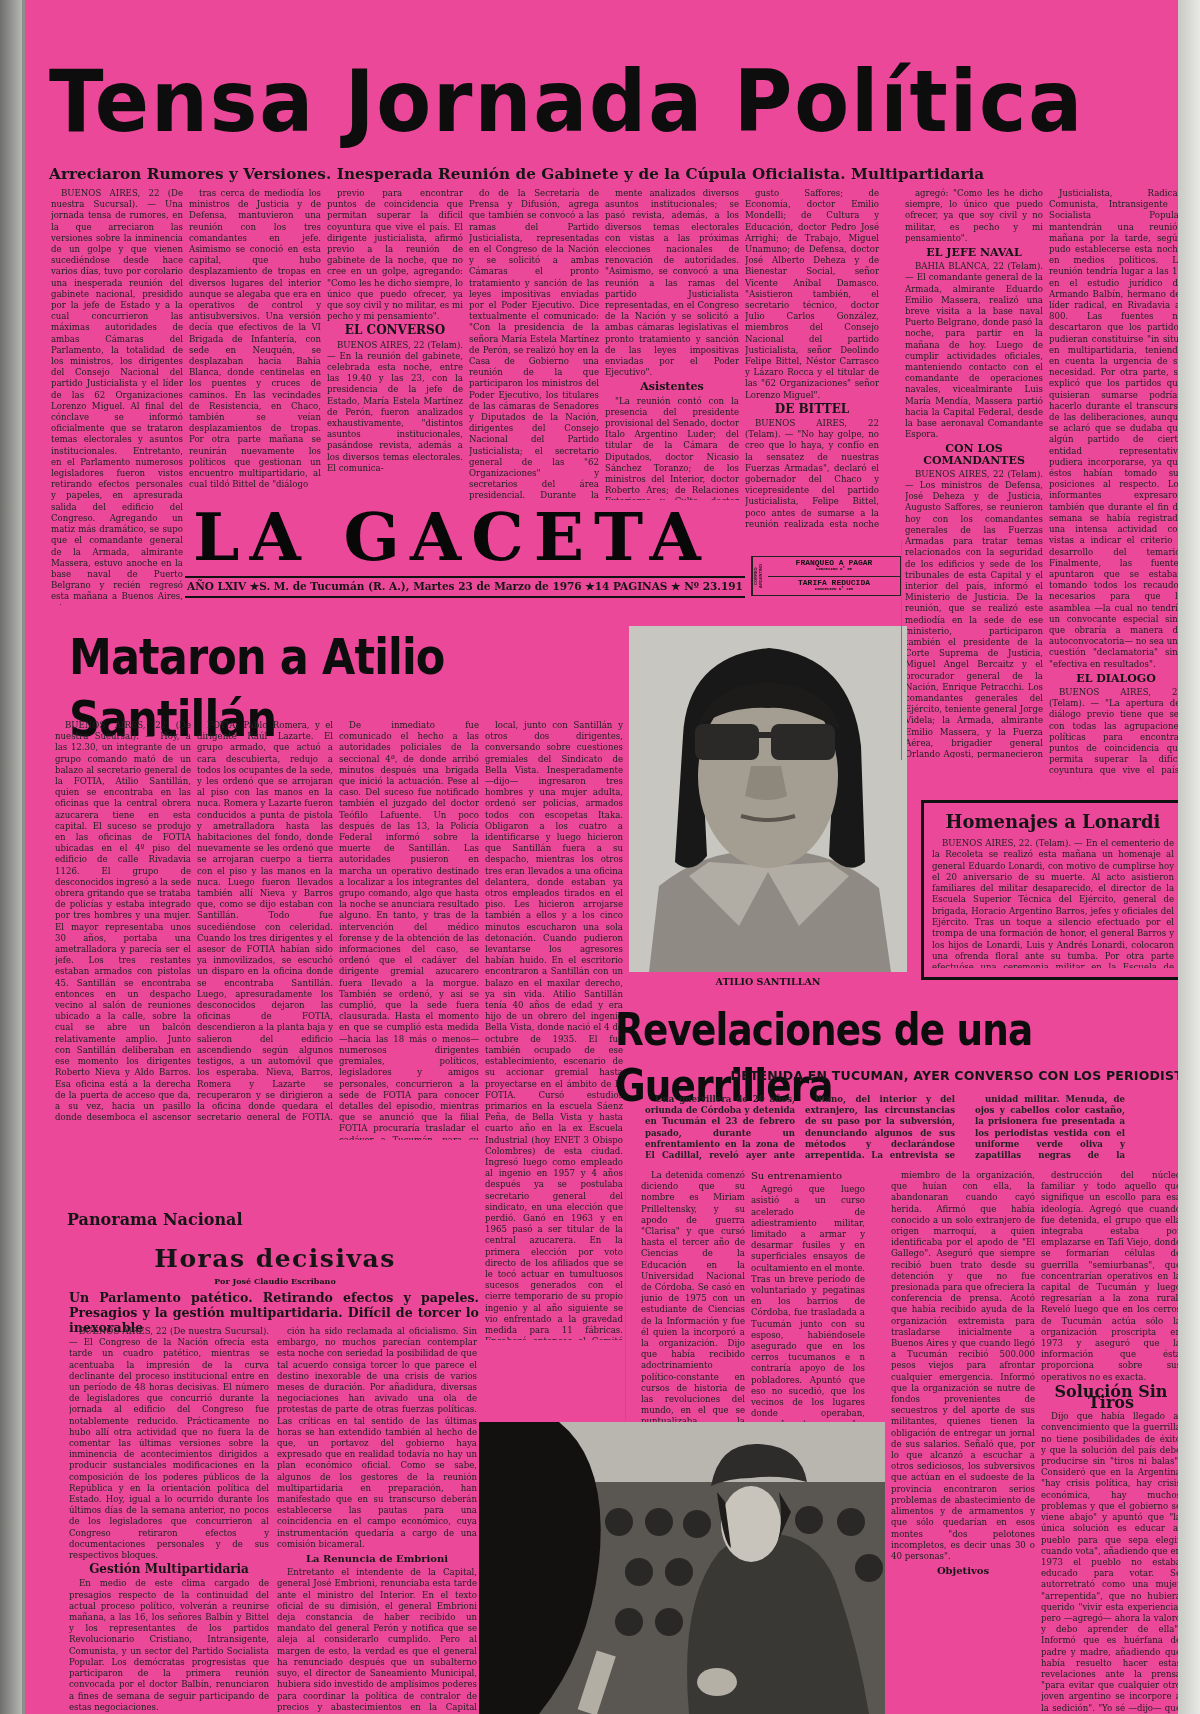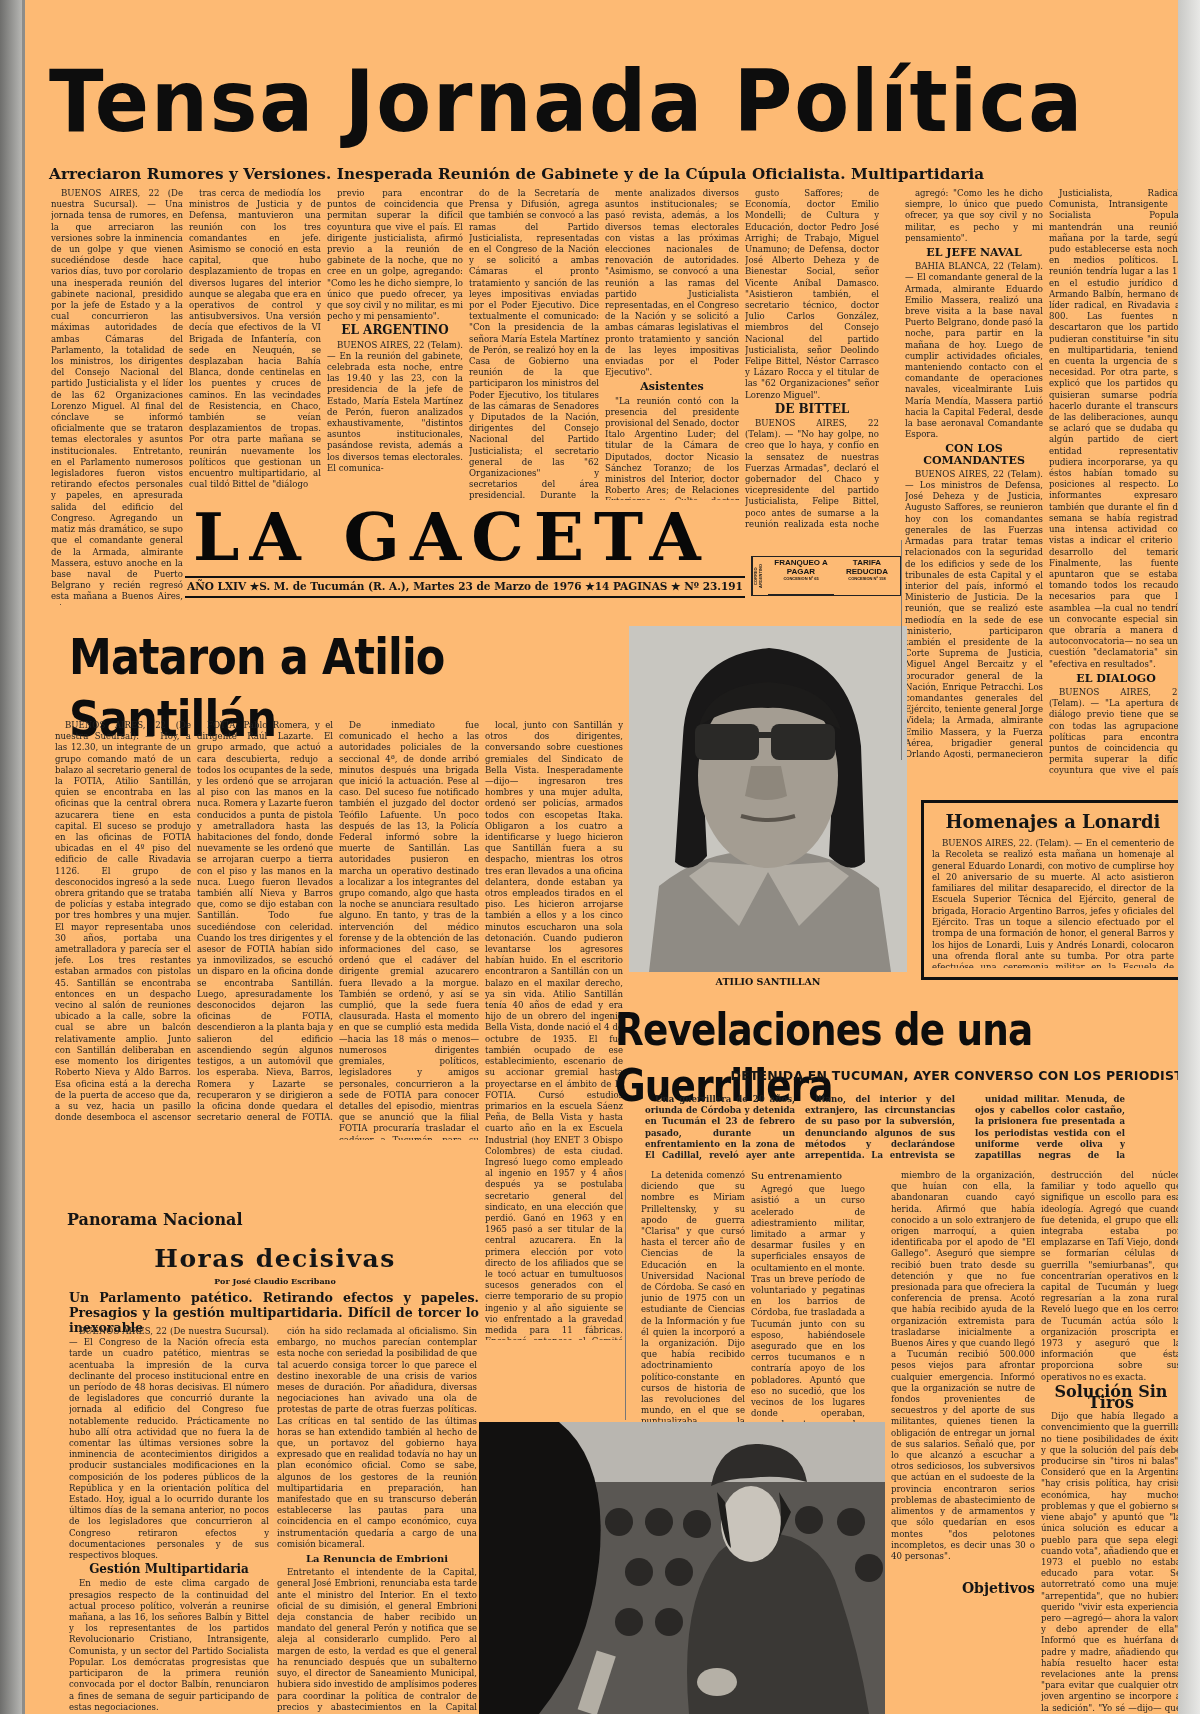--- a/index.html
+++ b/index.html
@@ -1,18 +1,18 @@
 <!DOCTYPE html>
 <html><head>
 <meta charset="utf-8">
 <style>
 *{box-sizing:border-box;margin:0;padding:0}
 html,body{width:1200px;height:1714px;background:#d9d9d6;overflow:hidden}
 body{font-family:"DejaVu Serif",serif;color:#151515;position:relative}
-.page{position:absolute;left:22px;top:0;width:1160px;height:1714px;background:#fdba74;border-left:3px solid #8d8d8a}
+.page{position:absolute;left:22px;top:0;width:1160px;height:1714px;background:#ec4899;border-left:3px solid #8d8d8a}
 .edge-l{position:absolute;left:0;top:0;width:24px;height:1714px;background:linear-gradient(90deg,#6e6e6c,#bdbdba)}
 .edge-r{position:absolute;right:0;top:0;width:22px;height:1714px;background:linear-gradient(90deg,#c8c8c5,#e8e8e6)}
 .abs{position:absolute}
 .headline{font-family:"DejaVu Sans",sans-serif;font-weight:bold;letter-spacing:1px;color:#0d0d0d}
 .col{position:absolute;font-size:8.6px;line-height:11.2px;text-align:justify;color:#222;overflow:hidden;font-family:"DejaVu Serif",serif}
 .col p{text-indent:10px;margin-bottom:2px}
 .sub{font-family:"DejaVu Serif",serif;font-weight:bold;text-align:center;color:#151515}
 .rule{position:absolute;background:#111}
 .masthead{font-family:"DejaVu Serif",serif;font-weight:bold;font-size:66px;letter-spacing:10px;color:#080808}
 .photo{position:absolute;overflow:hidden}
@@ -29,21 +29,21 @@
   <div class="abs sub" style="left:24px;top:164px;width:1130px;font-size:15.5px;text-align:left;letter-spacing:0.1px;transform:scaleX(0.98);transform-origin:left top;">Arreciaron Rumores y Versiones. Inesperada Reunión de Gabinete y de la Cúpula Oficialista. Multipartidaria</div>
 
   <div class="col" style="left:26px;top:188px;width:132px;height:418px;">
       <p>BUENOS AIRES, 22 (De nuestra Sucursal). — Una jornada tensa de rumores, en la que arreciaron las versiones sobre la inminencia de un golpe y que vienen sucediéndose desde hace varios días, tuvo por corolario una inesperada reunión del gabinete nacional, presidido por la jefe de Estado y a la cual concurrieron las máximas autoridades de ambas Cámaras del Parlamento, la totalidad de los ministros, los dirigentes del Consejo Nacional del partido Justicialista y el líder de las 62 Organizaciones Lorenzo Miguel. Al final del cónclave se informó oficialmente que se trataron temas electorales y asuntos institucionales. Entretanto, en el Parlamento numerosos legisladores fueron vistos retirando efectos personales y papeles, en apresurada salida del edificio del Congreso. Agregando un matiz más dramático, se supo que el comandante general de la Armada, almirante Massera, estuvo anoche en la base naval de Puerto Belgrano y recién regresó esta mañana a Buenos Aires, mien-</p>
     </div>
   <div class="col" style="left:164px;top:188px;width:132px;height:312px;">
       <p>tras cerca de mediodía los ministros de Justicia y de Defensa, mantuvieron una reunión con los tres comandantes en jefe. Asimismo se conoció en esta capital, que hubo desplazamiento de tropas en diversos lugares del interior aunque se alegaba que era en operativos de control y antisubversivos. Una versión decía que efectivos de la VI Brigada de Infantería, con sede en Neuquén, se desplazaban hacia Bahía Blanca, donde centinelas en los puentes y cruces de caminos. En las vecindades de Resistencia, en Chaco, también se veían desplazamientos de tropas. Por otra parte mañana se reunirán nuevamente los políticos que gestionan un encuentro multipartidario, al cual tildó Bittel de "diálogo</p>
     </div>
   <div class="col" style="left:302px;top:188px;width:136px;height:312px;">
     <p>previo para encontrar puntos de coincidencia que permitan superar la difícil coyuntura que vive el país. El dirigente justicialista, afirmó previo a la reunión de gabinete de la noche, que no cree en un golpe, agregando: "Como les he dicho siempre, lo único que puedo ofrecer, ya que soy civil y no militar, es mi pecho y mi pensamiento".</p>
-    <div class="sub" style="font-size:12px;margin:3px 0;">EL ARGENTINO</div>
+    <div class="sub" style="font-size:12px;margin:3px 0;">EL CONVERSO</div>
     <p>BUENOS AIRES, 22 (Telam). — En la reunión del gabinete, celebrada esta noche, entre las 19.40 y las 23, con la presidencia de la jefe de Estado, María Estela Martínez de Perón, fueron analizados exhaustivamente, "distintos asuntos institucionales, pasándose revista, además a los diversos temas electorales. El comunica-</p>
   </div>
   <div class="col" style="left:444px;top:188px;width:130px;height:312px;">
       <p>do de la Secretaría de Prensa y Difusión, agrega que también se convocó a las ramas del Partido Justicialista, representadas en el Congreso de la Nación y se solicitó a ambas Cámaras el pronto tratamiento y sanción de las leyes impositivas enviadas por el Poder Ejecutivo. Dice textualmente el comunicado: "Con la presidencia de la señora María Estela Martínez de Perón, se realizó hoy en la Casa de Gobierno una reunión de la que participaron los ministros del Poder Ejecutivo, los titulares de las cámaras de Senadores y Diputados de la Nación, dirigentes del Consejo Nacional del Partido Justicialista; el secretario general de las "62 Organizaciones" y secretarios del área presidencial. Durante la reunión que se inició a las 19.40 y finalizó a las 23, fueron exhaustiva-</p>
     </div>
   <div class="col" style="left:580px;top:188px;width:134px;height:312px;">
     <p>mente analizados diversos asuntos institucionales; se pasó revista, además, a los diversos temas electorales con vistas a las próximas elecciones nacionales de renovación de autoridades. "Asimismo, se convocó a una reunión a las ramas del partido Justicialista representadas, en el Congreso de la Nación y se solicitó a ambas cámaras legislativas el pronto tratamiento y sanción de las leyes impositivas enviadas por el Poder Ejecutivo".</p>
     <div class="sub" style="font-size:11px;margin:3px 0;">Asistentes</div>
     <p>"La reunión contó con la presencia del presidente provisional del Senado, doctor Italo Argentino Luder; del titular de la Cámara de Diputados, doctor Nicasio Sánchez Toranzo; de los ministros del Interior, doctor Roberto Ares; de Relaciones Exteriores y Culto, doctor Raúl Quijano; de Justicia, doctor Pedro Au-</p>
   </div>
@@ -67,21 +67,21 @@
 
   </div>
 
   <div class="abs masthead" style="left:168px;top:502px;width:560px;line-height:70px;">LA GACETA</div>
   <div class="rule" style="left:160px;top:576px;width:560px;height:2px;"></div>
   <div class="abs" style="left:162px;top:580px;width:560px;font-size:10.5px;font-weight:bold;white-space:nowrap;">AÑO LXIV ★S. M. de Tucumán (R. A.), Martes 23 de Marzo de 1976 ★14 PAGINAS ★ Nº 23.191</div>
   <div class="rule" style="left:160px;top:596px;width:560px;height:2px;"></div>
 
   <div class="stamp" style="left:726px;top:556px;width:150px;height:40px;display:flex;">
     <div style="width:16px;border-right:1.5px solid #222;font-size:4px;writing-mode:vertical-rl;transform:rotate(180deg);line-height:5px;">CORREO ARGENTINO</div>
-    <div style="flex:1;display:flex;flex-direction:row;">
+    <div style="flex:1;display:flex;flex-direction:column;font-family:Liberation Mono, monospace;">
       <div style="flex:1;border-bottom:1.5px solid #222;padding-top:1px;">
         <div>FRANQUEO A PAGAR</div>
         <div style="font-size:4px;">CONCESION Nº 65</div>
       </div>
       <div style="flex:1;padding-top:1px;">
         <div>TARIFA REDUCIDA</div>
         <div style="font-size:4px;">CONCESION Nº 158</div>
       </div>
     </div>
   </div>
@@ -142,21 +142,21 @@
 
   <div class="col" style="left:616px;top:1170px;width:104px;height:252px;">
       <p>La detenida comenzó diciendo que su nombre es Miriam Prilleltensky, y su apodo de guerra "Clarisa" y que cursó hasta el tercer año de Ciencias de la Educación en la Universidad Nacional de Córdoba. Se casó en junio de 1975 con un estudiante de Ciencias de la Información y fue él quien la incorporó a la organización. Dijo que había recibido adoctrinamiento político-constante en cursos de historia de las revoluciones del mundo, en el que se puntualizaba la necesidad de un cambio total de estructuras políticas y sociales en la Argentina.</p>
     </div>
   <div class="col" style="left:726px;top:1170px;width:114px;height:252px;">
     <div class="sub" style="font-size:10px;font-weight:normal;margin:0 0 3px;text-align:left;">Su entrenamiento</div>
     <p>Agregó que luego asistió a un curso acelerado de adiestramiento militar, limitado a armar y desarmar fusiles y en superficiales ensayos de ocultamiento en el monte. Tras un breve período de voluntariado y pegatinas en los barrios de Córdoba, fue trasladada a Tucumán junto con su esposo, habiéndosele asegurado que en los cerros tucumanos e n contraría apoyo de los pobladores. Apuntó que eso no sucedió, que los vecinos de los lugares donde operaban, generalmente los delataban y que la sorprendió que su esposo y otro</p>
   </div>
   <div class="col" style="left:866px;top:1170px;width:144px;height:544px;">
     <p>miembro de la organización, que huían con ella, la abandonaran cuando cayó herida. Afirmó que había conocido a un solo extranjero de origen marroquí, a quien identificaba por el apodo de "El Gallego". Aseguró que siempre recibió buen trato desde su detención y que no fue presionada para que ofreciera la conferencia de prensa. Acotó que había recibido ayuda de la organización extremista para trasladarse inicialmente a Buenos Aires y que cuando llegó a Tucumán recibió 500.000 pesos viejos para afrontar cualquier emergencia. Informó que la organización se nutre de fondos provenientes de secuestros y del aporte de sus militantes, quienes tienen la obligación de entregar un jornal de sus salarios. Señaló que, por lo que alcanzó a escuchar a otros sediciosos, los subversivos que actúan en el sudoeste de la provincia encontraron serios problemas de abastecimiento de alimentos y de armamentos y que sólo quedarían en esos montes "dos pelotones incompletos, es decir unas 30 o 40 personas".</p>
-    <div class="sub" style="font-size:14px;margin:21px 0;text-align:right;">Objetivos</div>
+    <div class="sub" style="font-size:10px;margin:3px 0;">Objetivos</div>
   </div>
   <div class="col" style="left:1016px;top:1170px;width:140px;height:544px;">
     <p>destrucción del núcleo familiar y todo aquello que signifique un escollo para esa ideología. Agregó que cuando fue detenida, el grupo que ella integraba estaba por emplazarse en Tafí Viejo, donde se formarían células de guerrilla "semiurbanas", que concentrarían operativos en la capital de Tucumán y luego regresarían a la zona rural. Reveló luego que en los cerros de Tucumán actúa sólo la organización proscripta en 1973 y aseguró que la información que ésta proporciona sobre sus operativos no es exacta.</p>
     <div class="sub" style="font-size:16px;margin:3px 0;">Solución Sin Tiros</div>
     <p>Dijo que había llegado al convencimiento que la guerrilla no tiene posibilidades de éxito y que la solución del país debe producirse sin "tiros ni balas". Consideró que en la Argentina "hay crisis política, hay crisis económica, hay muchos problemas y que el gobierno se viene abajo" y apuntó que "la única solución es educar al pueblo para que sepa elegir cuando vota", añadiendo que en 1973 el pueblo no estaba educado para votar. Se autorretrató como una mujer "arrepentida", que no hubiera querido "vivir esta experiencia, pero —agregó— ahora la valoro y debo aprender de ella". Informó que es huérfana de padre y madre, añadiendo que había resuelto hacer estas revelaciones ante la prensa "para evitar que cualquier otro joven argentino se incorpore a la sedición". "Yo sé —dijo— que la organización me considerará traidora...</p>
   </div>
 
   <div class="photo" style="left:454px;top:1422px;width:406px;height:292px;">
     <svg width="406" height="292" viewBox="0 0 406 292">
       <rect width="406" height="292" fill="#b9b6b0"></rect>

